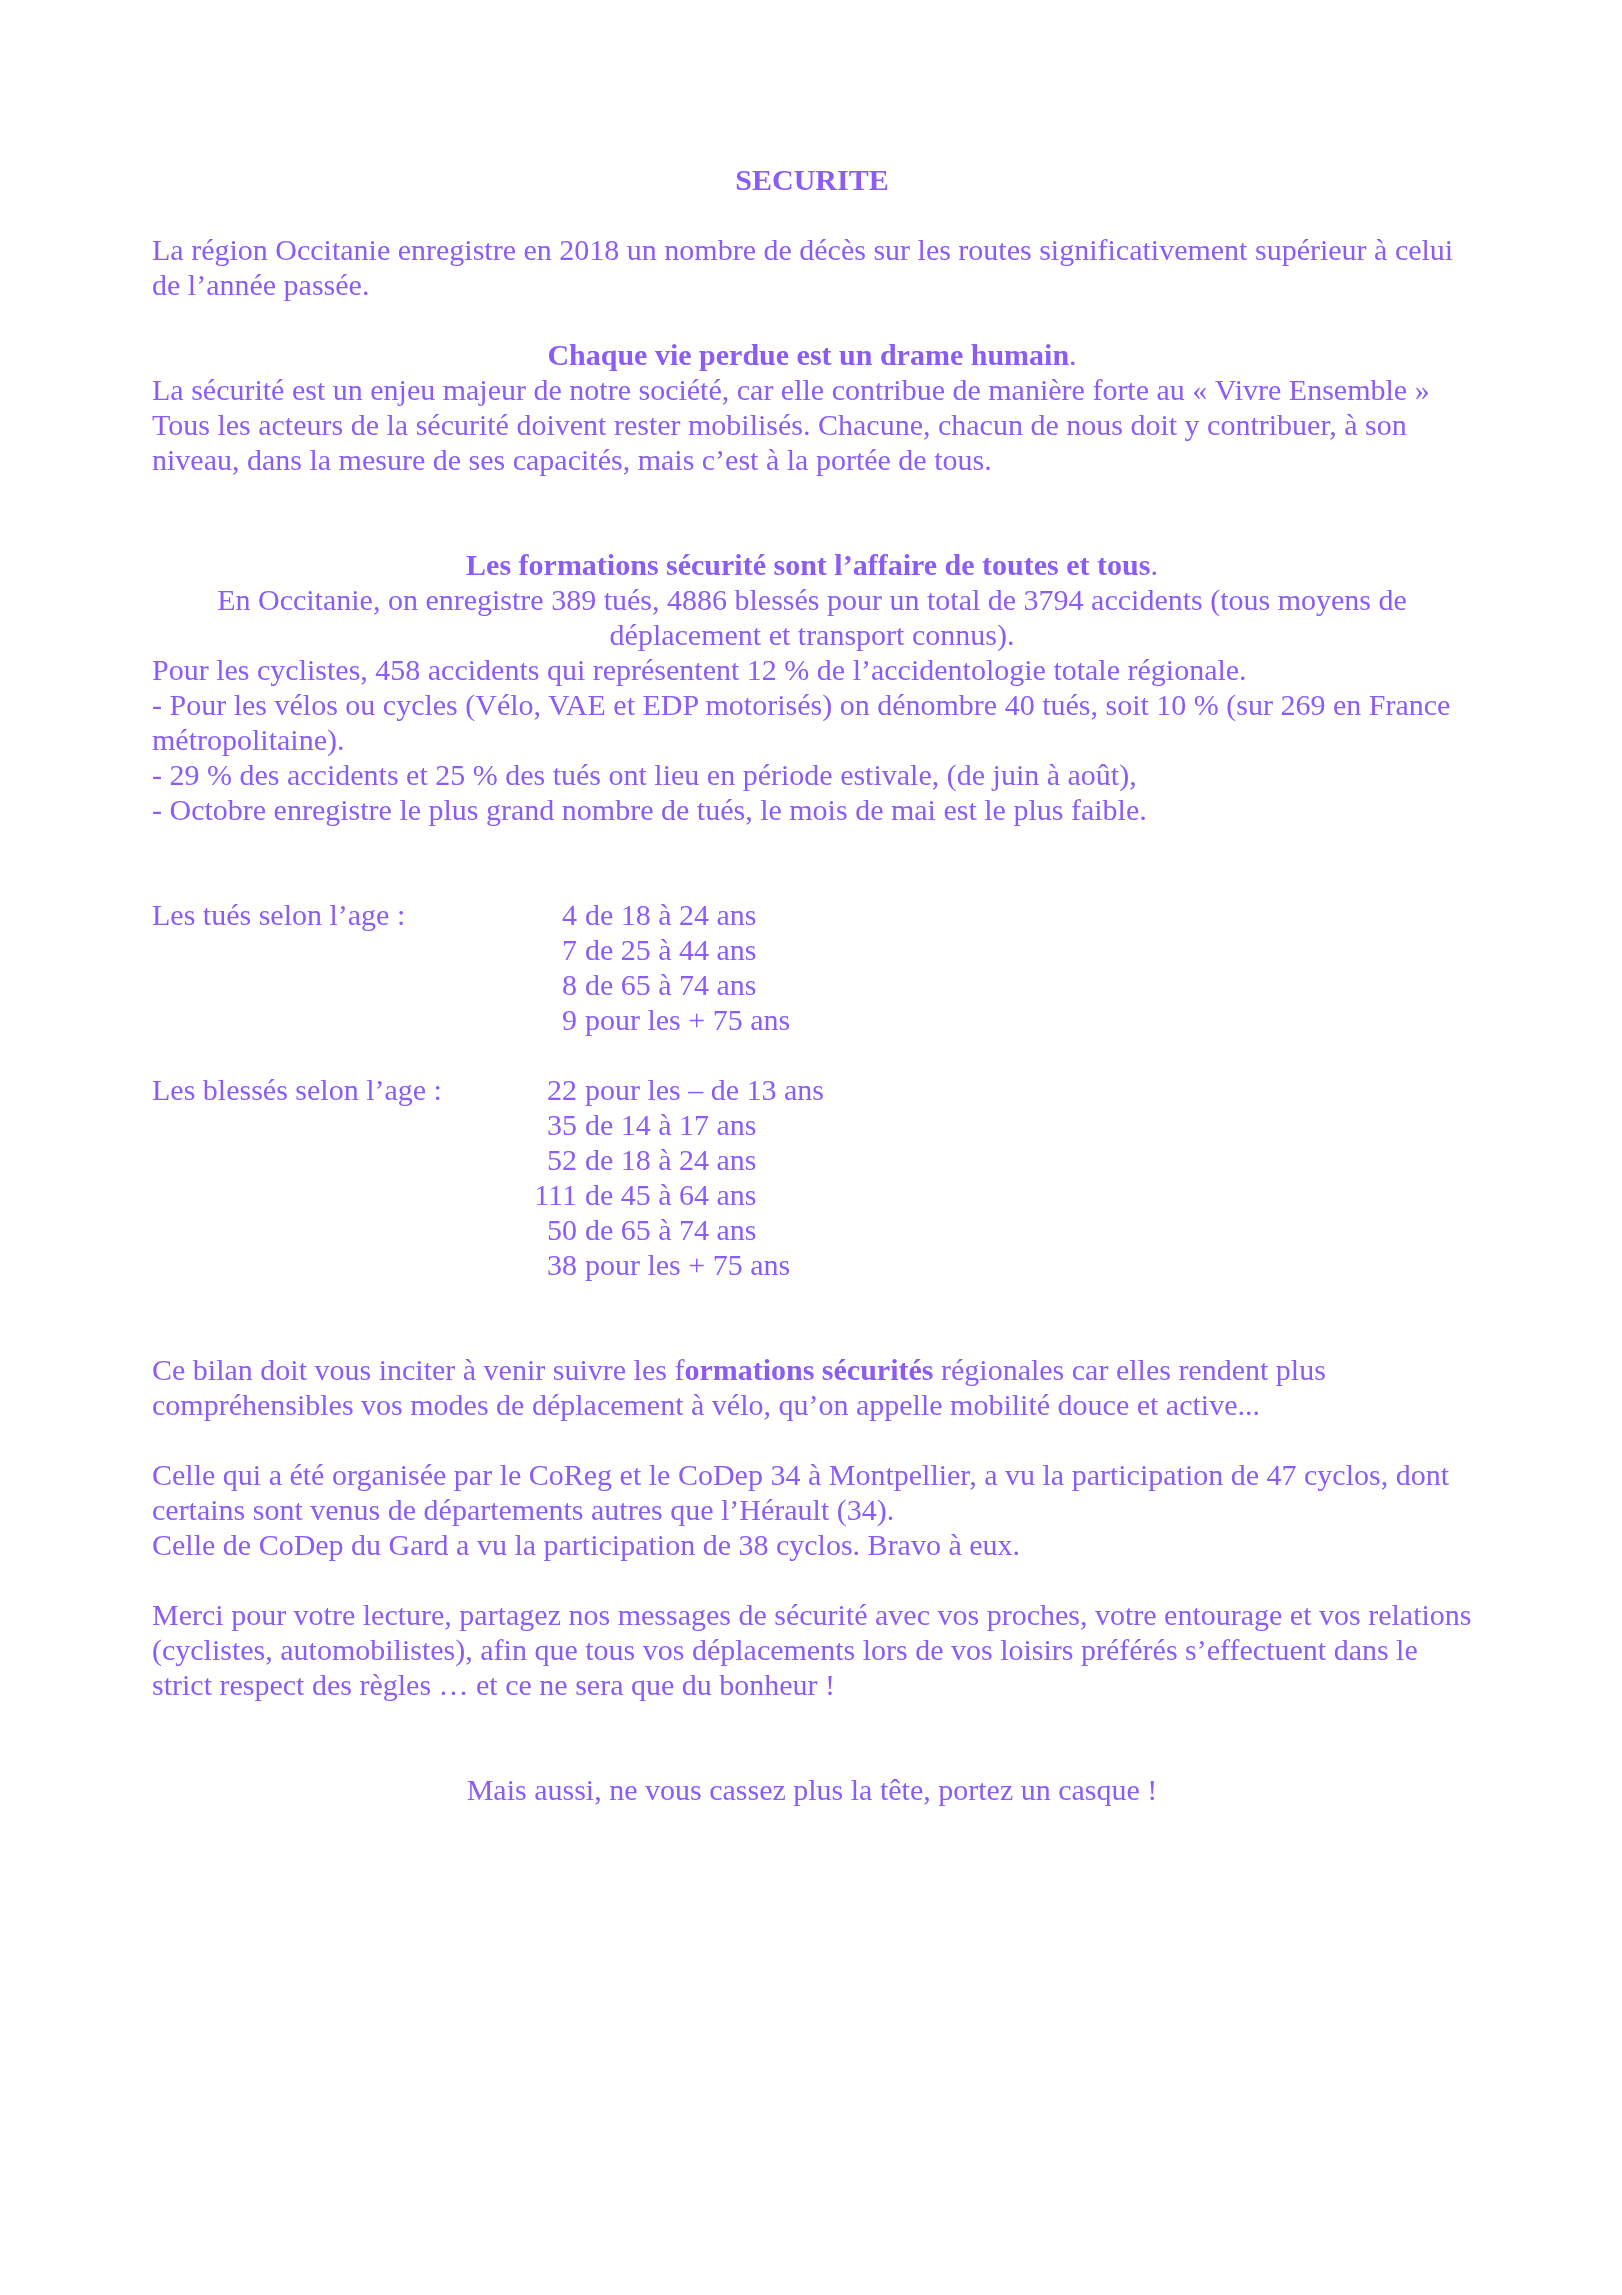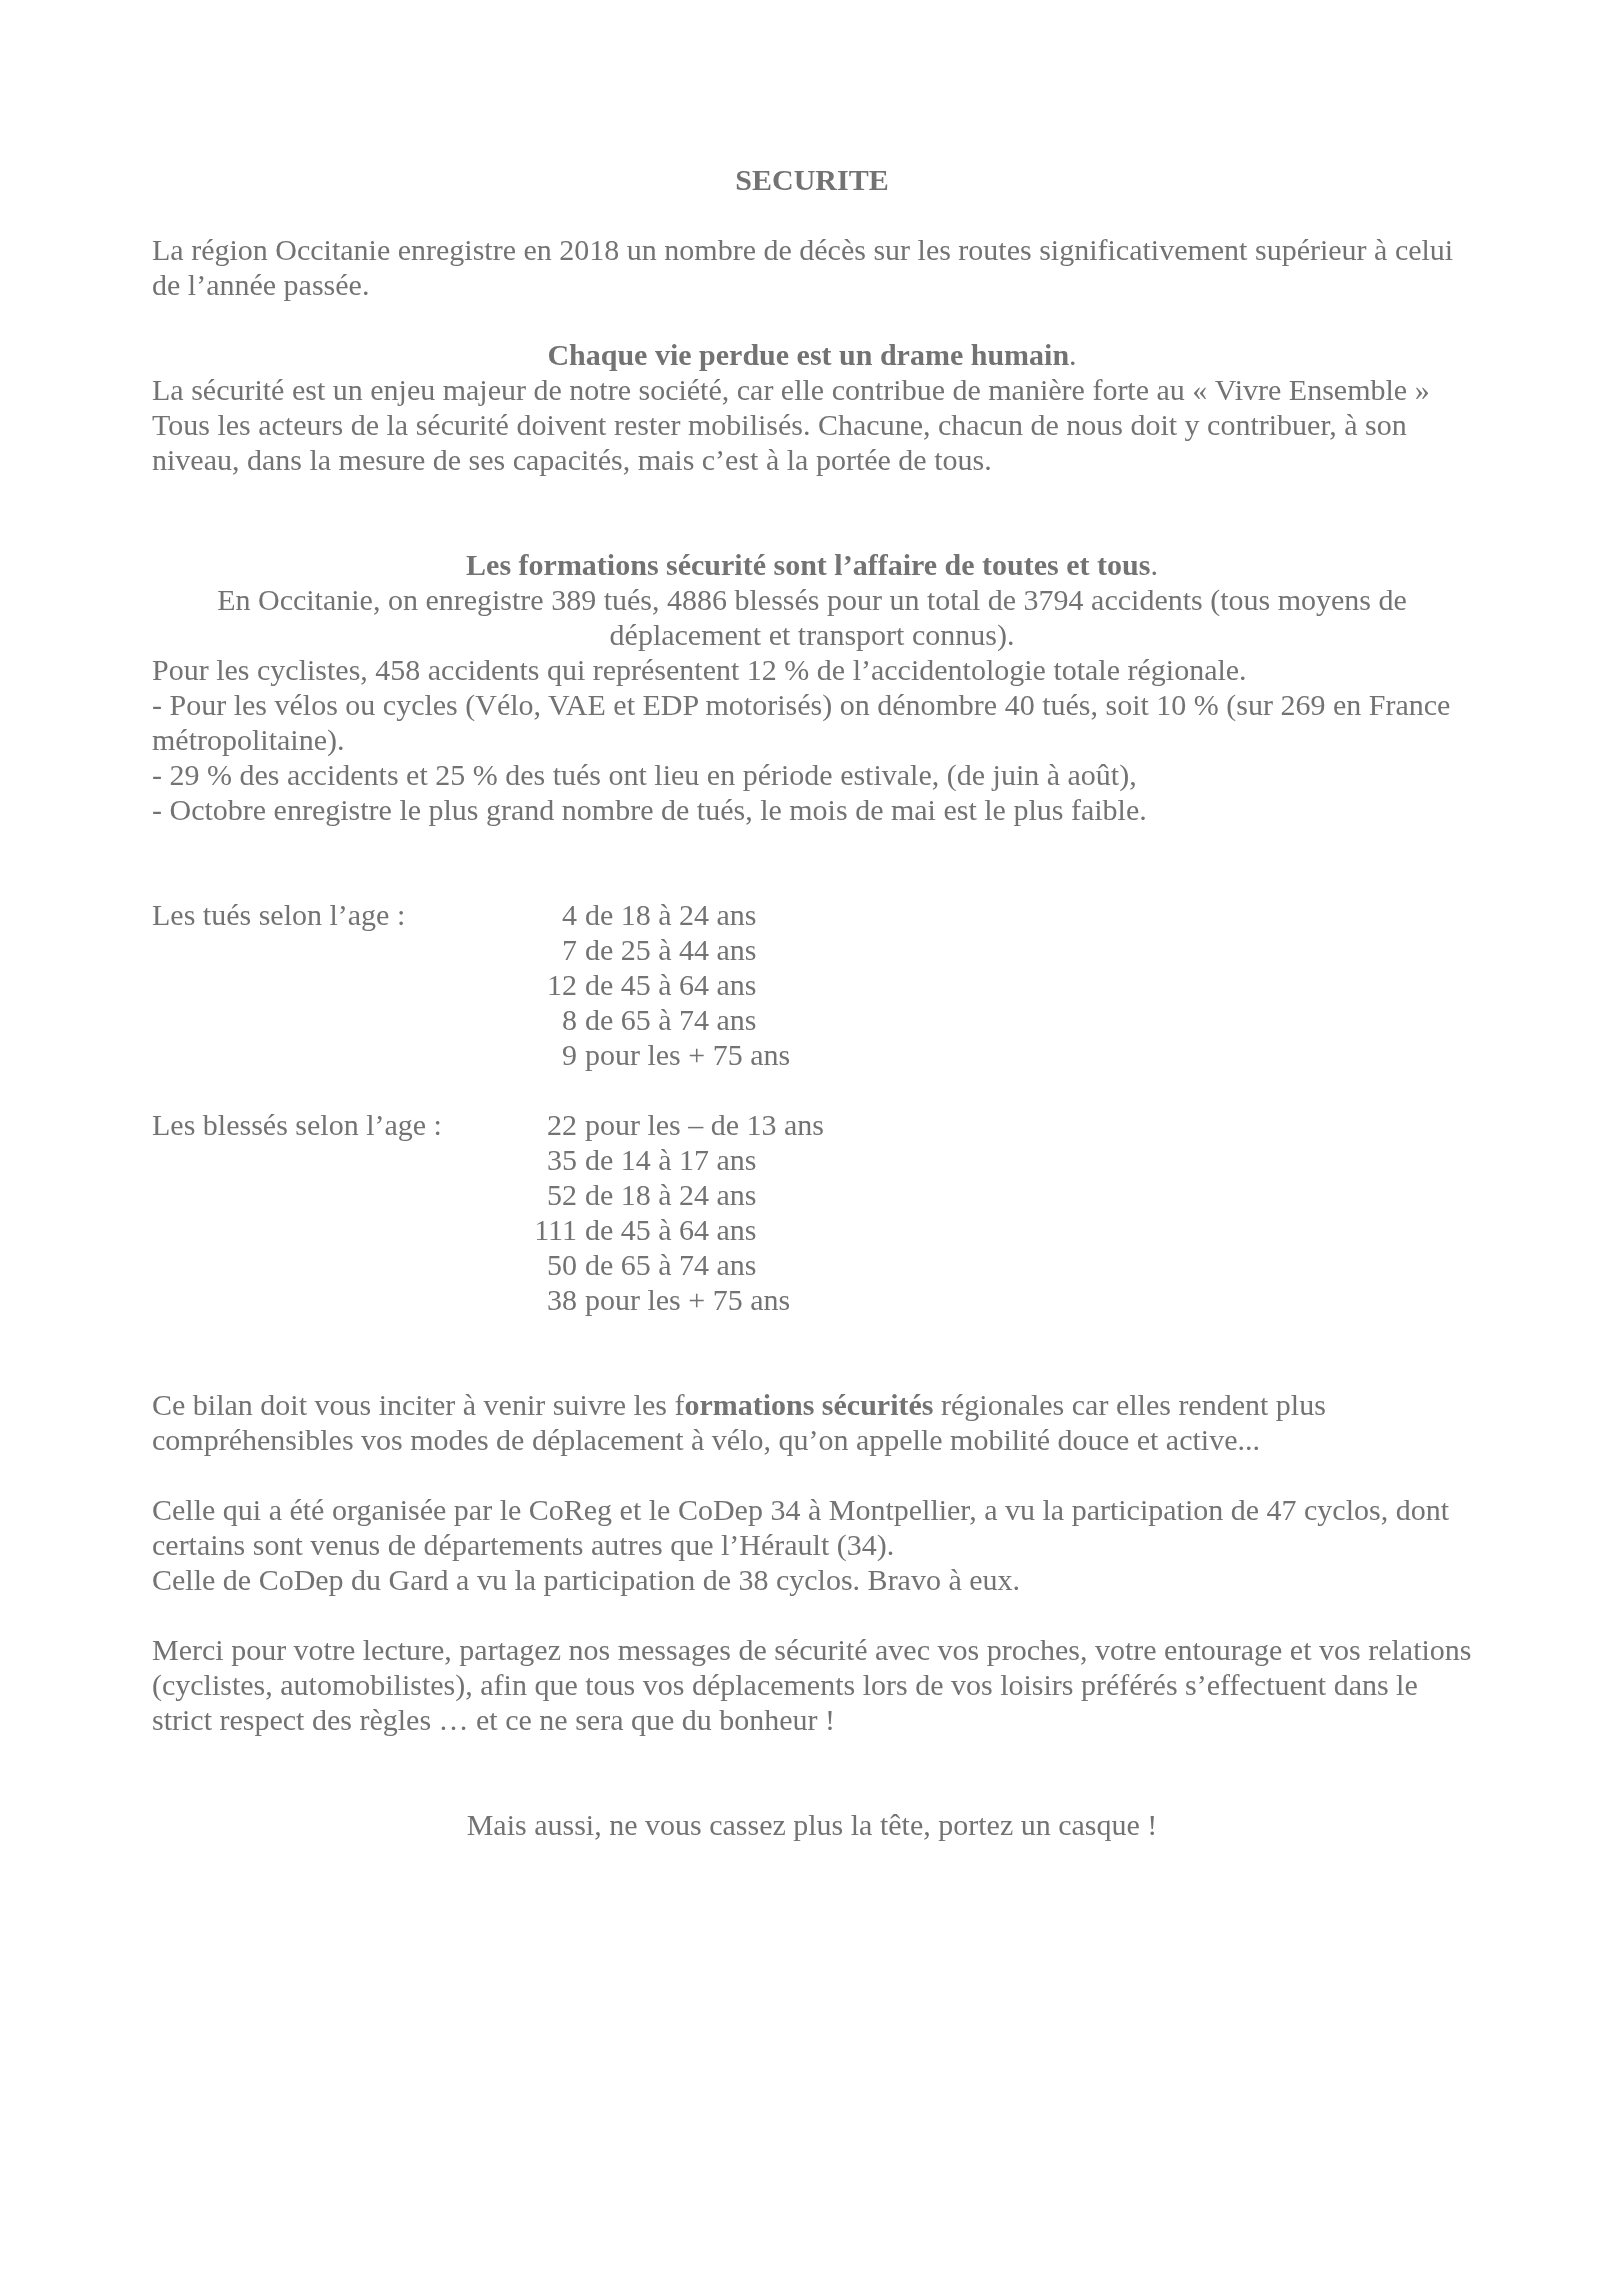--- a/index.html
+++ b/index.html
@@ -4,21 +4,21 @@
 <style>
   html, body { margin: 0; padding: 0; background: #ffffff; }
   body { width: 1623px; height: 2295px; }
   .page {
     box-sizing: border-box;
     width: 1623px; height: 2295px;
     padding: 162px 151px 0 152px;
     font-family: "Liberation Serif", serif;
     font-size: 30px;
     line-height: 35px;
-    color: #737373;
+    color: #8b5cf6;
     background: #ffffff;
   }
   .para, .line { margin: 0; }
   .center { text-align: center; }
   .b { font-weight: bold; }
   .blank { height: 35px; }
   .list { position: relative; }
   .list-label { position: absolute; left: 0; top: 0; white-space: pre; }
   .list-line { white-space: nowrap; }
   .num { display: inline-block; width: 425px; text-align: right; }
@@ -52,21 +52,20 @@
   <div class="para">- 29&nbsp;% des accidents et 25&nbsp;% des tués ont lieu en période estivale, (de juin à août),</div>
   <div class="para">- Octobre enregistre le plus grand nombre de tués, le mois de mai est le plus faible.</div>
 
   <div class="blank"></div>
   <div class="blank"></div>
 
   <div class="list">
     <span class="list-label">Les tués selon l’age&nbsp;:</span>
     <div class="list-line"><span class="num">4</span><span class="rest">de 18 à 24 ans</span></div>
     <div class="list-line"><span class="num">7</span><span class="rest">de 25 à 44 ans</span></div>
-    <div class="list-line"><span class="num">12</span><span class="rest">de 45 à 64 ans</span></div>
     <div class="list-line"><span class="num">8</span><span class="rest">de 65 à 74 ans</span></div>
     <div class="list-line"><span class="num">9</span><span class="rest">pour les + 75 ans</span></div>
   </div>
 
   <div class="blank"></div>
 
   <div class="list">
     <span class="list-label">Les blessés selon l’age&nbsp;:</span>
     <div class="list-line"><span class="num">22</span><span class="rest">pour les – de 13 ans</span></div>
     <div class="list-line"><span class="num">35</span><span class="rest">de 14 à 17 ans</span></div>

